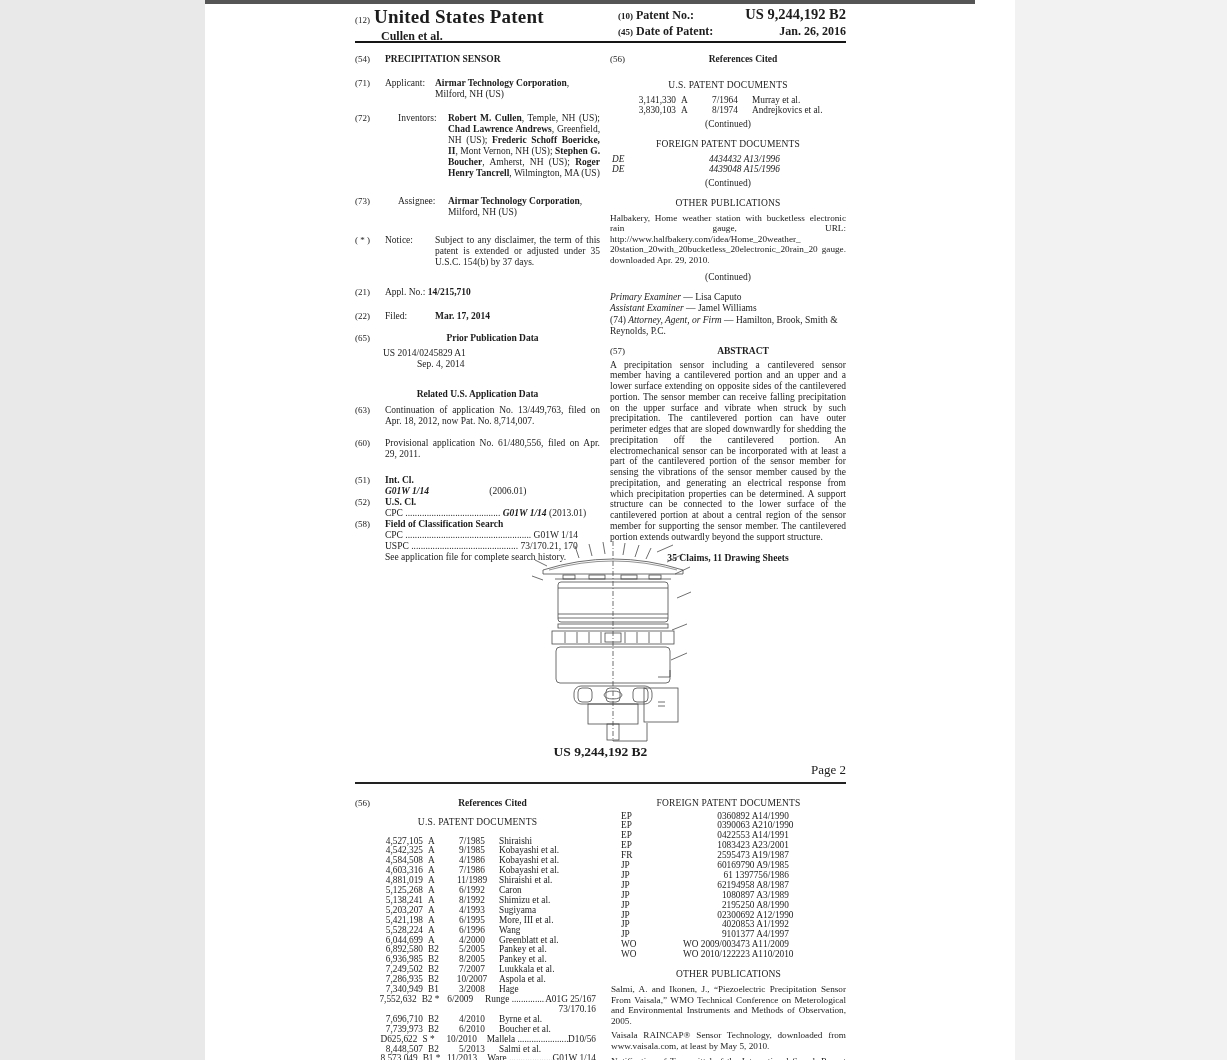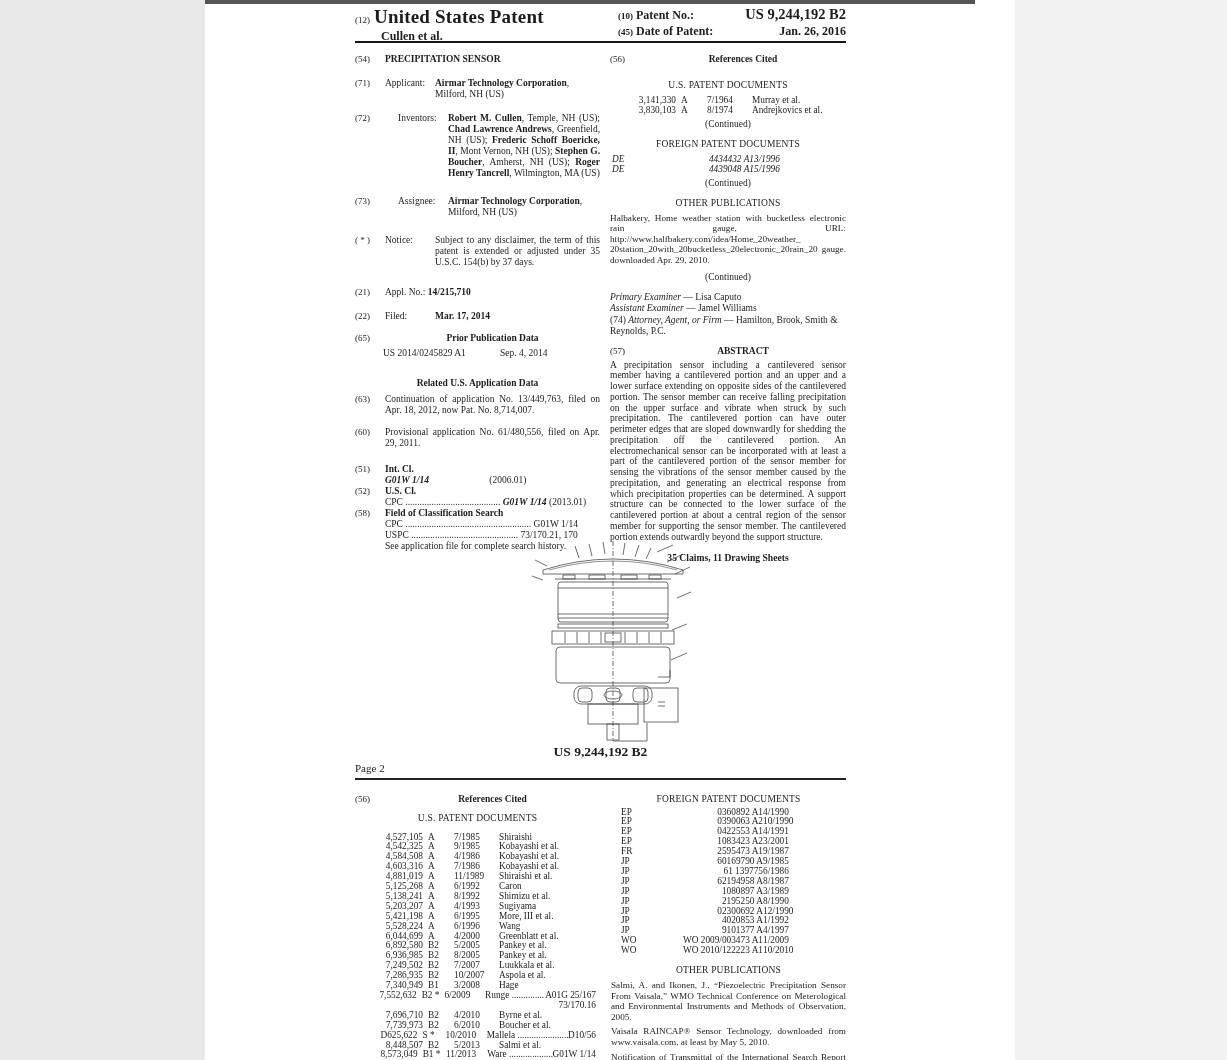--- a/index.html
+++ b/index.html
@@ -37,31 +37,31 @@
   .b{font-weight:bold;}
   .i{font-style:italic;}
   .bi{font-weight:bold;font-style:italic;}
   .just{text-align:justify;}
   .ctr{text-align:center;}
   .caps{letter-spacing:.2px;}
 
   .mb14{margin-bottom:13px;} .mb16{margin-bottom:15px;} .mb18{margin-bottom:17px;gap:13px;}
   .mb12{margin-bottom:11px;} .mb20{margin-bottom:19px;} .mb6{margin-bottom:5px;}
 
-  .publine{display:flex;margin-top:4px;margin-left:28px;}
+  .publine{display:flex;margin-top:4px;margin-left:28px;flex-direction:column;}
   .publine .d{margin-left:34px;}
 
   .dotline{white-space:nowrap;overflow:hidden;}
 
   
   .cit-rows{font-size:9.3px;line-height:9.9px;}
   .cit-row{display:flex;white-space:nowrap;}
   .c-num{width:52px;text-align:right;}
   .c-kind{width:26px;padding-left:5px;}
-  .c-date{width:36px;text-align:left;}
+  .c-date{width:36px;text-align:center;}
   .c-name{padding-left:9px;overflow:hidden;}
   .c-tail{margin-left:auto;}
   .for-row{display:flex;white-space:nowrap;}
   .f-cc{width:34px;}
   .f-num{width:108px;text-align:right;}
   .f-date{width:52px;}
 
   .p1-us{width:205px;margin-left:14px;margin-top:5px;}
   .cont{text-align:center;margin:3px 0 9px 0;}
 
@@ -71,21 +71,21 @@
   .abs-hdr{display:grid;grid-template-columns:30px 1fr;margin-top:8px;margin-bottom:3px;}
   .abstract{font-size:9.5px;line-height:10.75px;text-align:justify;}
   .claims{text-align:center;font-weight:bold;margin-top:10px;font-size:9.6px;}
 
   
   .figwrap{position:absolute;left:322px;top:540px;width:172px;height:202px;}
 
   
   .p2{position:absolute;left:150px;top:744px;width:491px;}
   .p2-title{text-align:center;font-weight:bold;font-size:13.5px;}
-  .p2-pagelabel{text-align:left;font-size:11px;margin-top:2px;}
+  .p2-pagelabel{text-align:right;font-size:13px;margin-top:2px;}
   .p2-rule{margin-top:4px;height:1.5px;background:#222;}
   .p2-cols{position:relative;margin-top:14px;font-size:9.5px;line-height:11px;}
   .p2-left{position:absolute;left:0;top:0;width:245px;}
   .p2-right{position:absolute;left:256px;top:0;width:235px;}
   .p2-refs-hdr{display:grid;grid-template-columns:30px 1fr;}
   .p2-us-rows{width:225px;margin-left:16px;margin-top:9px;}
   .p2-for-rows{width:210px;margin-left:10px;margin-top:3px;}
 </style>
 </head>
 <body>

